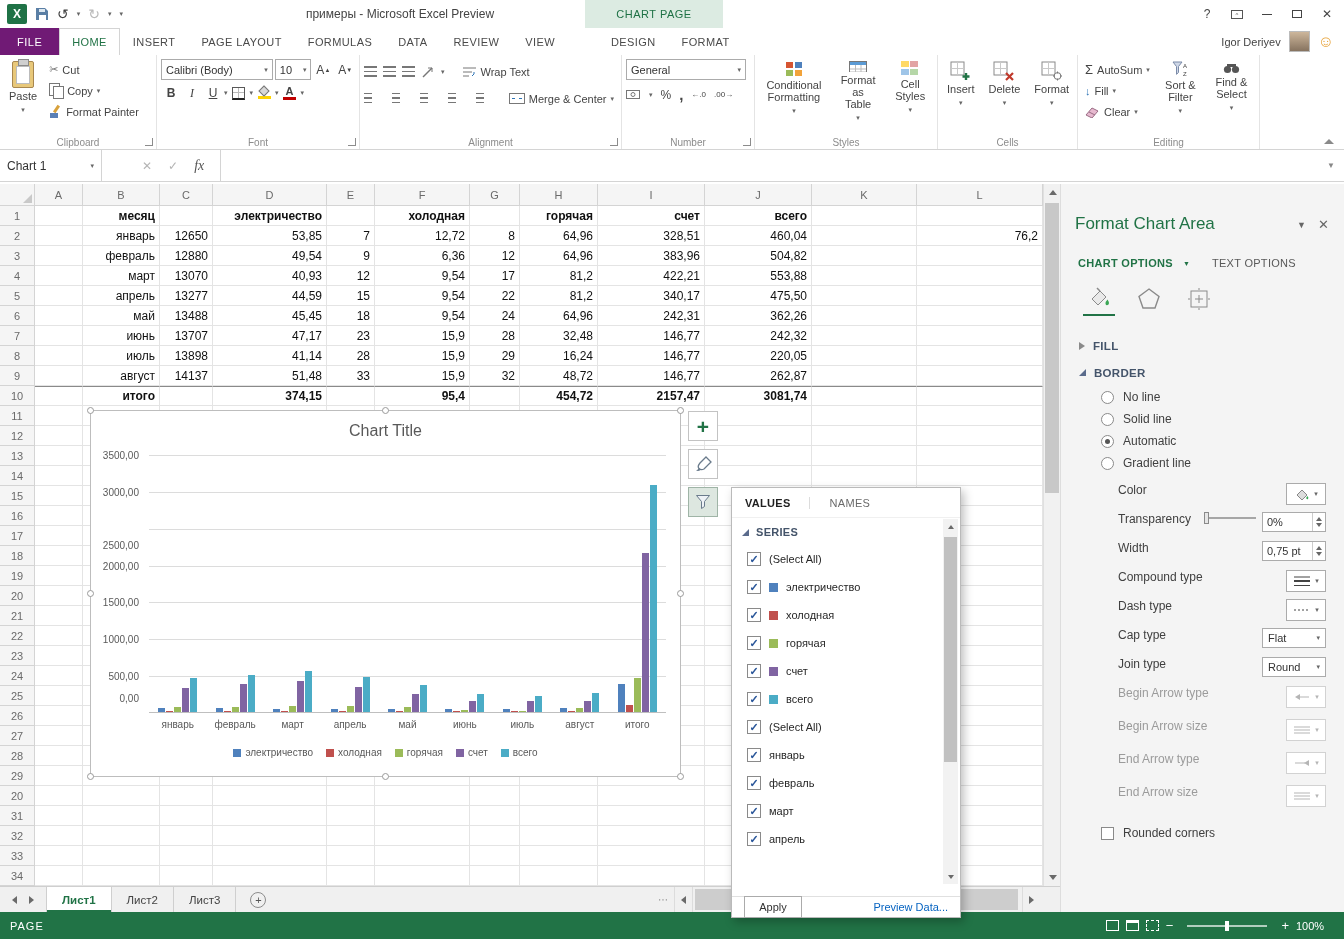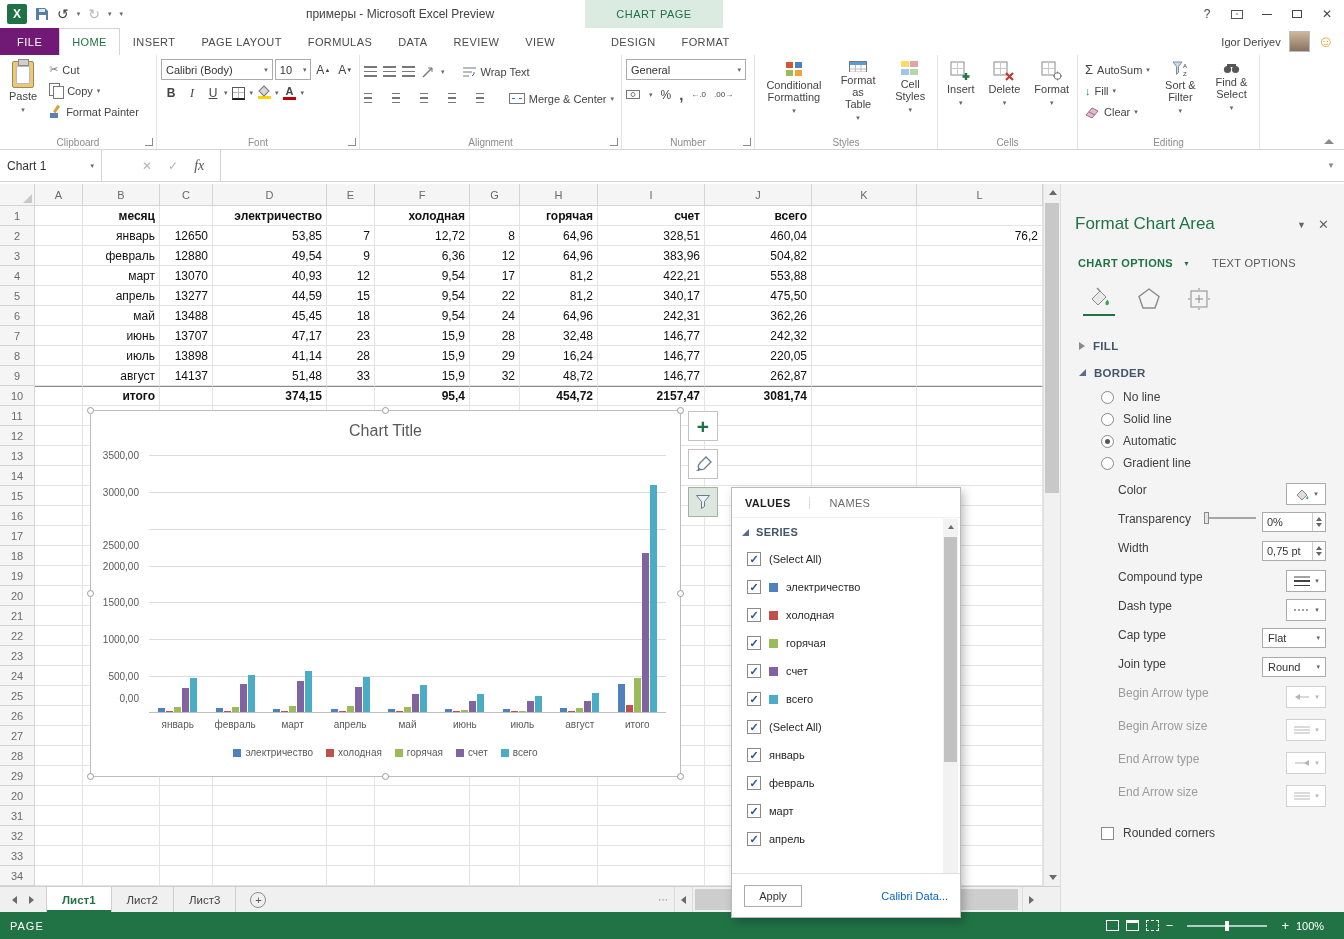--- a/index.html
+++ b/index.html
@@ -112,21 +112,21 @@
 .fp-list{position:absolute;top:31px;left:10px;right:22px;bottom:33px;overflow:hidden}
 .fp-sec{display:flex;align-items:center;gap:7px;height:26px;color:#44546a;font-weight:bold;letter-spacing:.3px}
 .tri-exp{width:0;height:0;border-bottom:7px solid #5a6b8c;border-left:7px solid transparent}
 .fp-item{display:flex;align-items:center;gap:8px;height:28px;padding-left:5px;color:#262626}
 .cb{width:14px;height:14px;border:1px solid #8a8a8a;background:#fff;display:flex;align-items:center;justify-content:center;font-size:11px;color:#2b579a;font-weight:bold;flex-shrink:0}
 .sw{width:9px;height:9px;flex-shrink:0}
 .fp-scroll{position:absolute;top:31px;right:2px;bottom:33px;width:15px;background:#f2f2f2}
 .fp-thumb{position:absolute;left:1px;right:1px;top:18px;height:225px;background:#c1c1c1}
 .fp-scroll .bot{position:absolute;bottom:0;left:0;width:15px;height:15px}
 .fp-scroll .scrbtn{width:15px;height:15px;background:#f2f2f2}
-.fp-foot{position:absolute;left:0;right:0;bottom:0;height:44px;border-top:1px solid #e0e0e0;display:flex;align-items:center;justify-content:space-between;padding:0 12px;background:#fff}
+.fp-foot{position:absolute;left:0;right:0;bottom:0;height:21px;border-top:1px solid #e0e0e0;display:flex;align-items:center;justify-content:space-between;padding:0 12px;background:#fff}
 .applybtn{width:58px;height:22px;border:1px solid #ababab;background:#fff;display:flex;align-items:center;justify-content:center;color:#333}
 .sdlink{color:#0563c1}
 
 .panel{position:absolute;left:1060px;top:184px;width:284px;height:728px;background:#f4f4f4;border-left:1px solid #ddd;font-size:12px;color:#404040;z-index:8}
 .panel-title{position:absolute;left:14px;top:30px;font-size:17px;color:#217346;font-weight:normal}
 .panel-dd{position:absolute;top:36px;right:38px;color:#666;font-size:9px}
 .panel-close{position:absolute;top:33px;right:15px;color:#666;font-size:13px}
 .panel-tabs{position:absolute;left:17px;top:73px;display:flex;gap:10px;font-size:11px;align-items:center}
 .ptab-active{color:#217346;font-weight:bold;letter-spacing:.3px}
 .ptab{color:#595959;letter-spacing:.3px;margin-left:12px}
@@ -1159,21 +1159,21 @@
       <div class="scrbtn">
           <span class="tri-up" style="border-bottom-width:4px;border-left-width:3px;border-right-width:3px"></span>
         </div>
       <div class="fp-thumb"></div>
       <div class="scrbtn bot">
           <span class="tri-dn" style="border-top-width:4px;border-left-width:3px;border-right-width:3px"></span>
         </div>
     </div>
     <div class="fp-foot">
       <div class="applybtn">Apply</div>
-      <span class="sdlink">Calibri Data...</span>
+      <span class="sdlink">Preview Data...</span>
     </div>
   </div>
 
   <div class="panel">
     <div class="panel-title">Format Chart Area</div>
     <span class="panel-dd">▼</span>
     <span class="panel-close">✕</span>
     <div class="panel-tabs">
       <span class="ptab-active">CHART OPTIONS</span>
       <span class="dd" style="color:#217346">▼</span>

